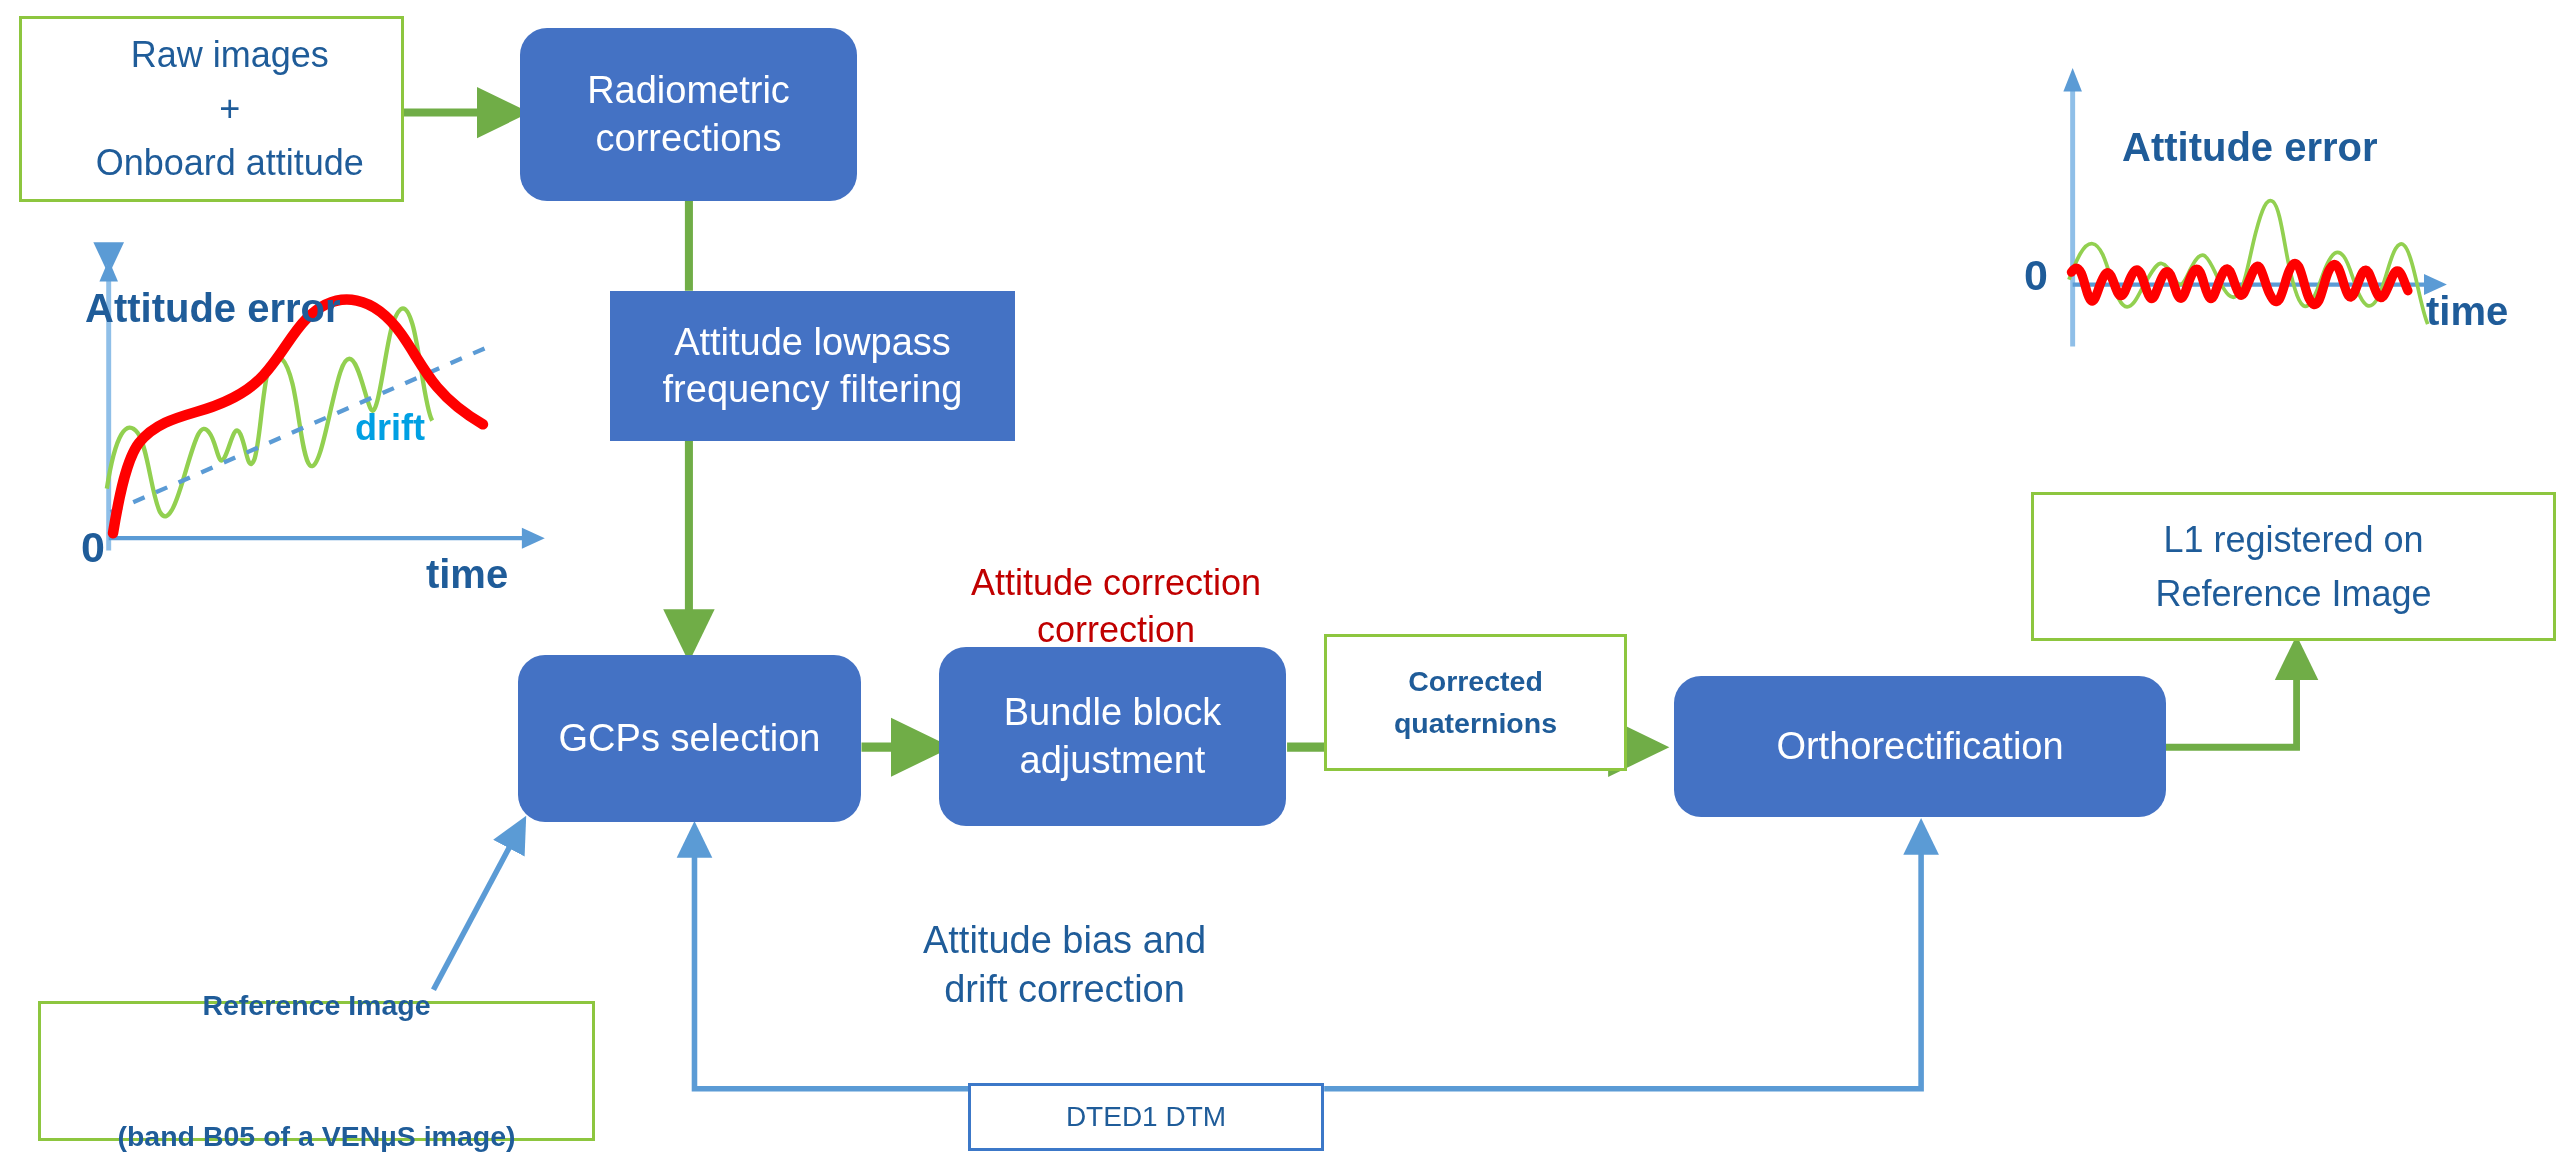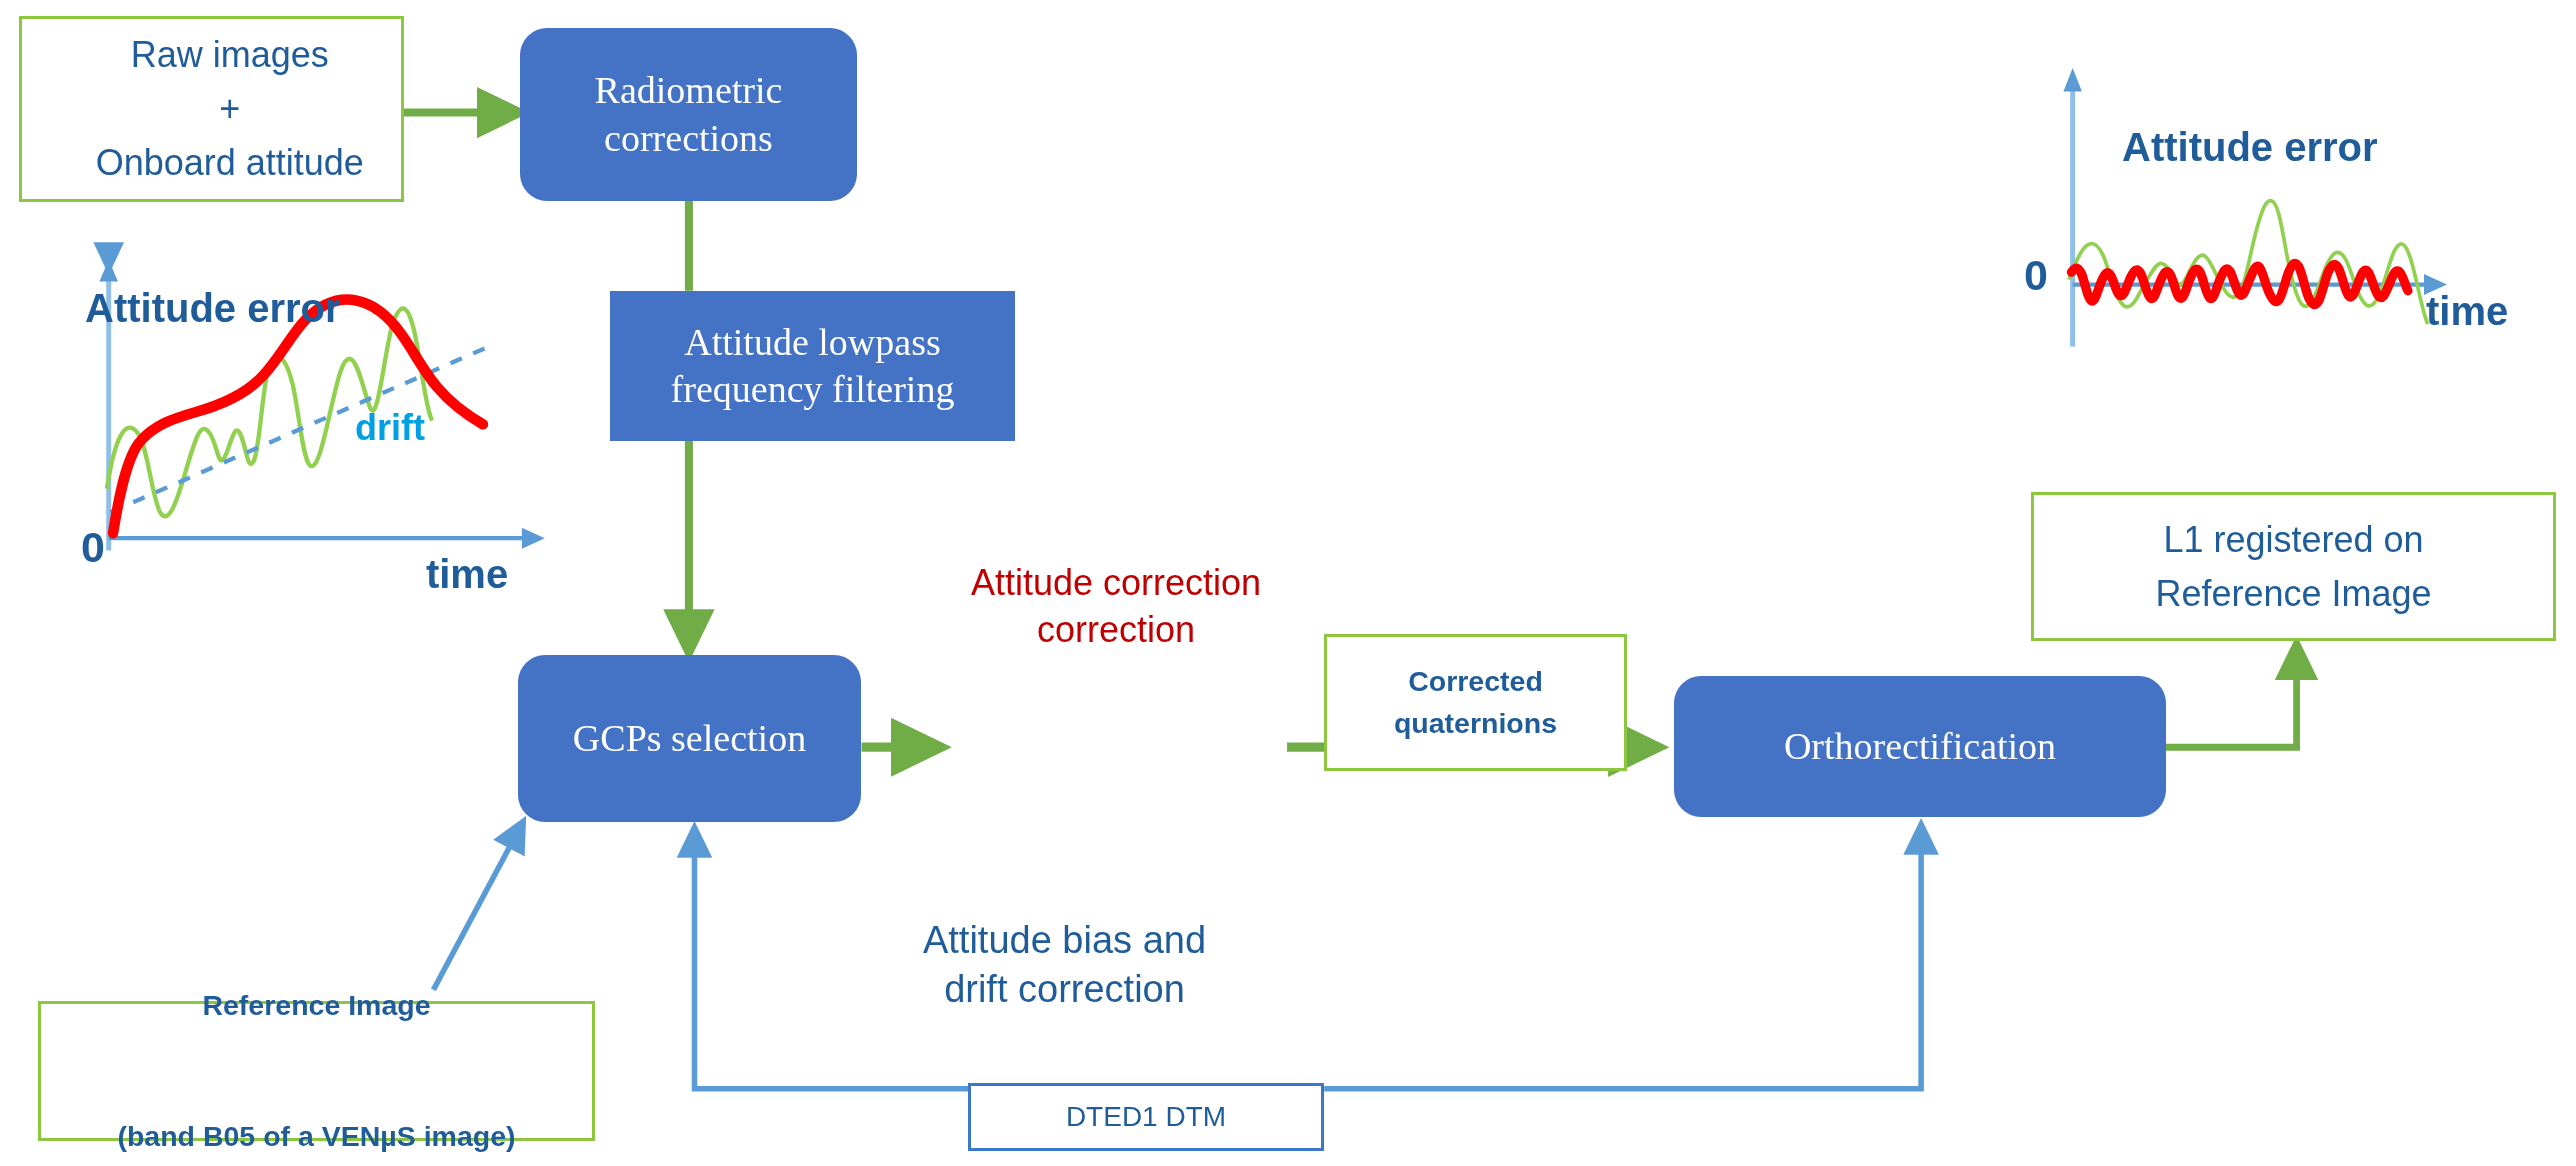--- a/index.html
+++ b/index.html
@@ -20,21 +20,21 @@
     position: absolute;
     background: #4472C4;
     border-radius: 27px;
     color: #ffffff;
     display: flex;
     align-items: center;
     justify-content: center;
     text-align: center;
     font-size: 38px;
     line-height: 1.25;
-    font-family: Liberation Serif, serif;
+    font-family: Liberation Sans, sans-serif;
     box-sizing: border-box;
     padding: 3.7px 11px;
     white-space: pre-line;
   }
   .proc-box.square {
     border-radius: 0;
   }
   .io-box {
     position: absolute;
     background: #ffffff;
@@ -229,20 +229,22 @@
   <div class="io-box blue-border" style="left:968px; top:1055px; width:356px; height:68px;">DTED1 DTM</div>
 
   <div class="proc-box" style="left:520px; top:28px; width:337px; height:173px;">Radiometric
 corrections</div>
 
   <div class="proc-box square" style="left:610px; top:291px; width:405px; height:150px;">Attitude lowpass
 frequency filtering</div>
 
   <div class="proc-box" style="left:518px; top:655px; width:343px; height:167px;">GCPs selection</div>
 
+  <div class="proc-box" style="left:939px; top:647px; width:347px; height:179px;">Bundle block
+adjustment</div>
 
   <div class="proc-box" style="left:1674px; top:676px; width:492px; height:141px;">Orthorectification</div>
 
   <div class="free-label red" style="left:921px; top:560px; width:390px; font-size:36px;">Attitude correction
 correction</div>
 
   <div class="free-label" style="left:854px; top:916px; width:421px; font-size:38px;">Attitude bias and
 drift correction</div>
 
   <div class="free-label bold" style="left:85px; top:282px; width:285px; font-size:40px; text-align:left;">Attitude error</div>

